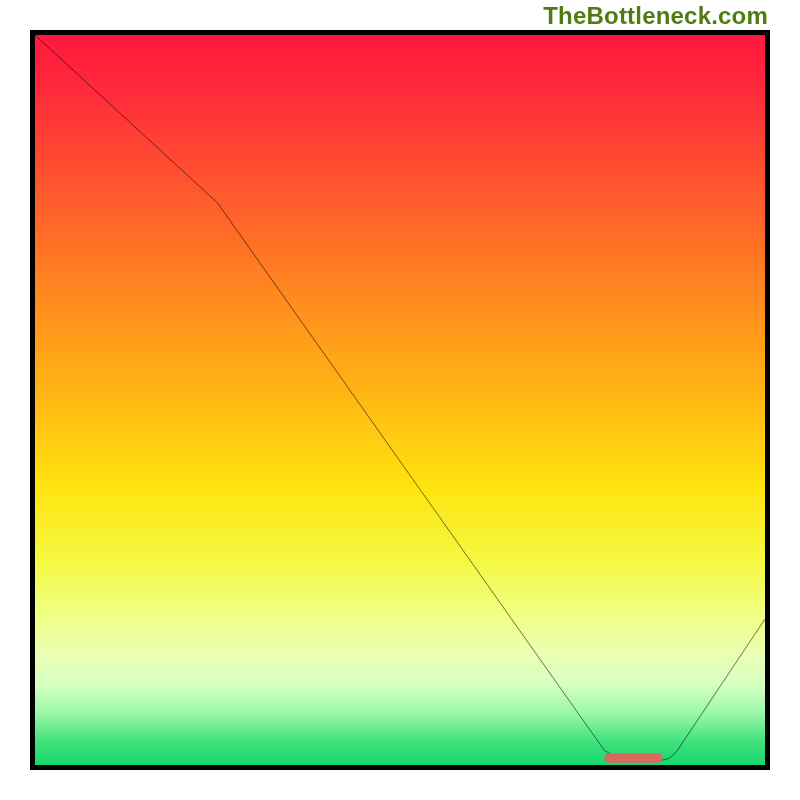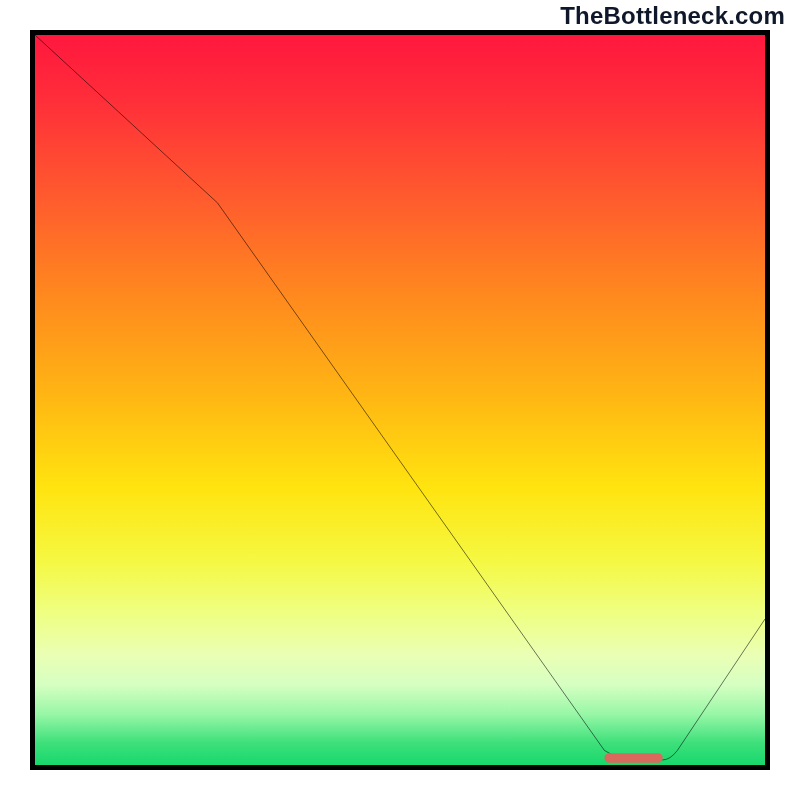--- a/index.html
+++ b/index.html
@@ -11,25 +11,25 @@
     overflow: hidden;
   }
   .container {
     position: relative;
     width: 800px;
     height: 800px;
   }
   .watermark {
     position: absolute;
     top: 2px;
-    right: 15px;
+    right: 32px;
     font-family: Arial, Helvetica, sans-serif;
     font-size: 24px;
     font-weight: 600;
-    color: #0f172a;
+    color: #4d7c0f;
     letter-spacing: 0.2px;
   }
   
   .plot {
     position: absolute;
     left: 30px;
     top: 30px;
     width: 740px;   
     height: 740px;
     box-sizing: border-box;

